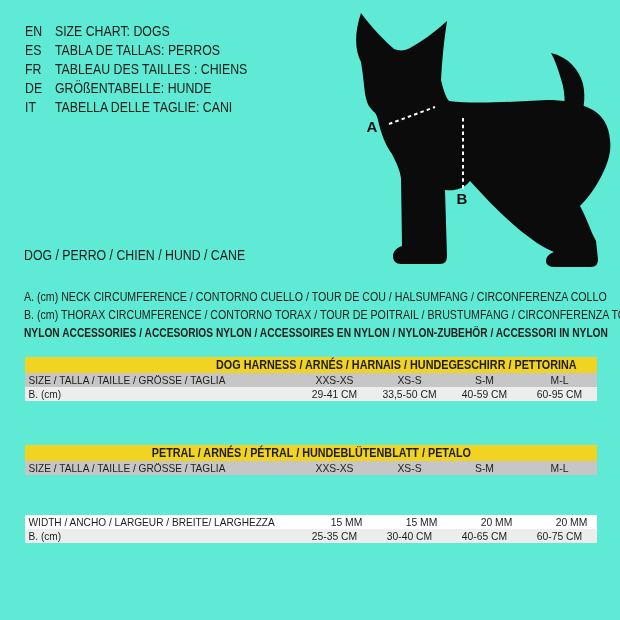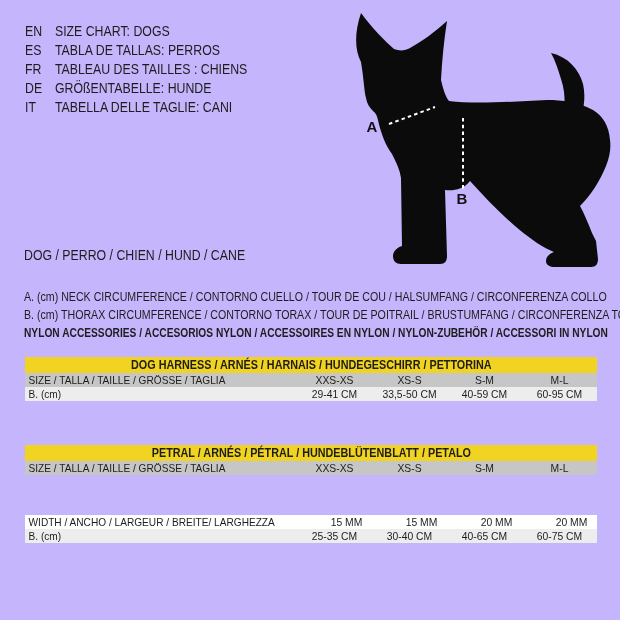--- a/index.html
+++ b/index.html
@@ -1,17 +1,17 @@
 <!DOCTYPE html>
 <html><head>
 <meta charset="utf-8">
 <style>
   html,body{margin:0;padding:0;background:#fff;}
   .page{
-    position:relative;width:620px;height:620px;background:#c4b5fd;overflow:hidden;
+    position:relative;width:620px;height:620px;background:#5eead4;overflow:hidden;
     font-family:"Liberation Sans",sans-serif;color:#1d1d1b;
   }
   
   .langs{position:absolute;left:25px;top:22px;}
   .lang-row{display:flex;height:19px;line-height:19px;font-size:14px;font-weight:500;
     transform:scaleX(0.88);transform-origin:0 50%;white-space:nowrap;}
   .lang-code{width:34px;flex:0 0 34px;}
   
   .dog-svg{position:absolute;left:330px;top:0;width:290px;height:275px;}
   
@@ -114,21 +114,21 @@
     <text x="372" y="132" text-anchor="middle" font-family="Liberation Sans, sans-serif" font-size="15" font-weight="bold" fill="#111">A</text>
     <text x="462" y="204" text-anchor="middle" font-family="Liberation Sans, sans-serif" font-size="15" font-weight="bold" fill="#111">B</text>
   </svg>
 
   <div class="note subject">DOG / PERRO / CHIEN / HUND / CANE</div>
   <div class="note note-a">A. (cm) NECK CIRCUMFERENCE / CONTORNO CUELLO / TOUR DE COU / HALSUMFANG / CIRCONFERENZA COLLO</div>
   <div class="note note-b">B. (cm) THORAX CIRCUMFERENCE / CONTORNO TORAX / TOUR DE POITRAIL / BRUSTUMFANG / CIRCONFERENZA TORACE</div>
   <div class="note note-mat">NYLON ACCESSORIES / ACCESORIOS NYLON / ACCESSOIRES EN NYLON / NYLON-ZUBEHÖR / ACCESSORI IN NYLON</div>
 
   <div class="stable t1">
-    <div class="t-title" style="background:#F1D321;"><span>DOG HARNESS / ARNÉS / HARNAIS / HUNDEGESCHIRR / PETTORINA</span></div>
+    <div class="t-title" style="background:#F1D321;text-align:right;"><span>DOG HARNESS / ARNÉS / HARNAIS / HUNDEGESCHIRR / PETTORINA</span></div>
     <div class="t-row row-size" style="background:#C6C6C6;">
       <div class="t-label">SIZE / TALLA / TAILLE / GRÖSSE / TAGLIA</div>
       <div class="t-cell">XXS-XS</div>
       <div class="t-cell">XS-S</div>
       <div class="t-cell">S-M</div>
       <div class="t-cell">M-L</div>
     </div>
     <div class="t-row" style="background:#EDEDED;">
       <div class="t-label">B. (cm)</div>
       <div class="t-cell">29-41 CM</div>

